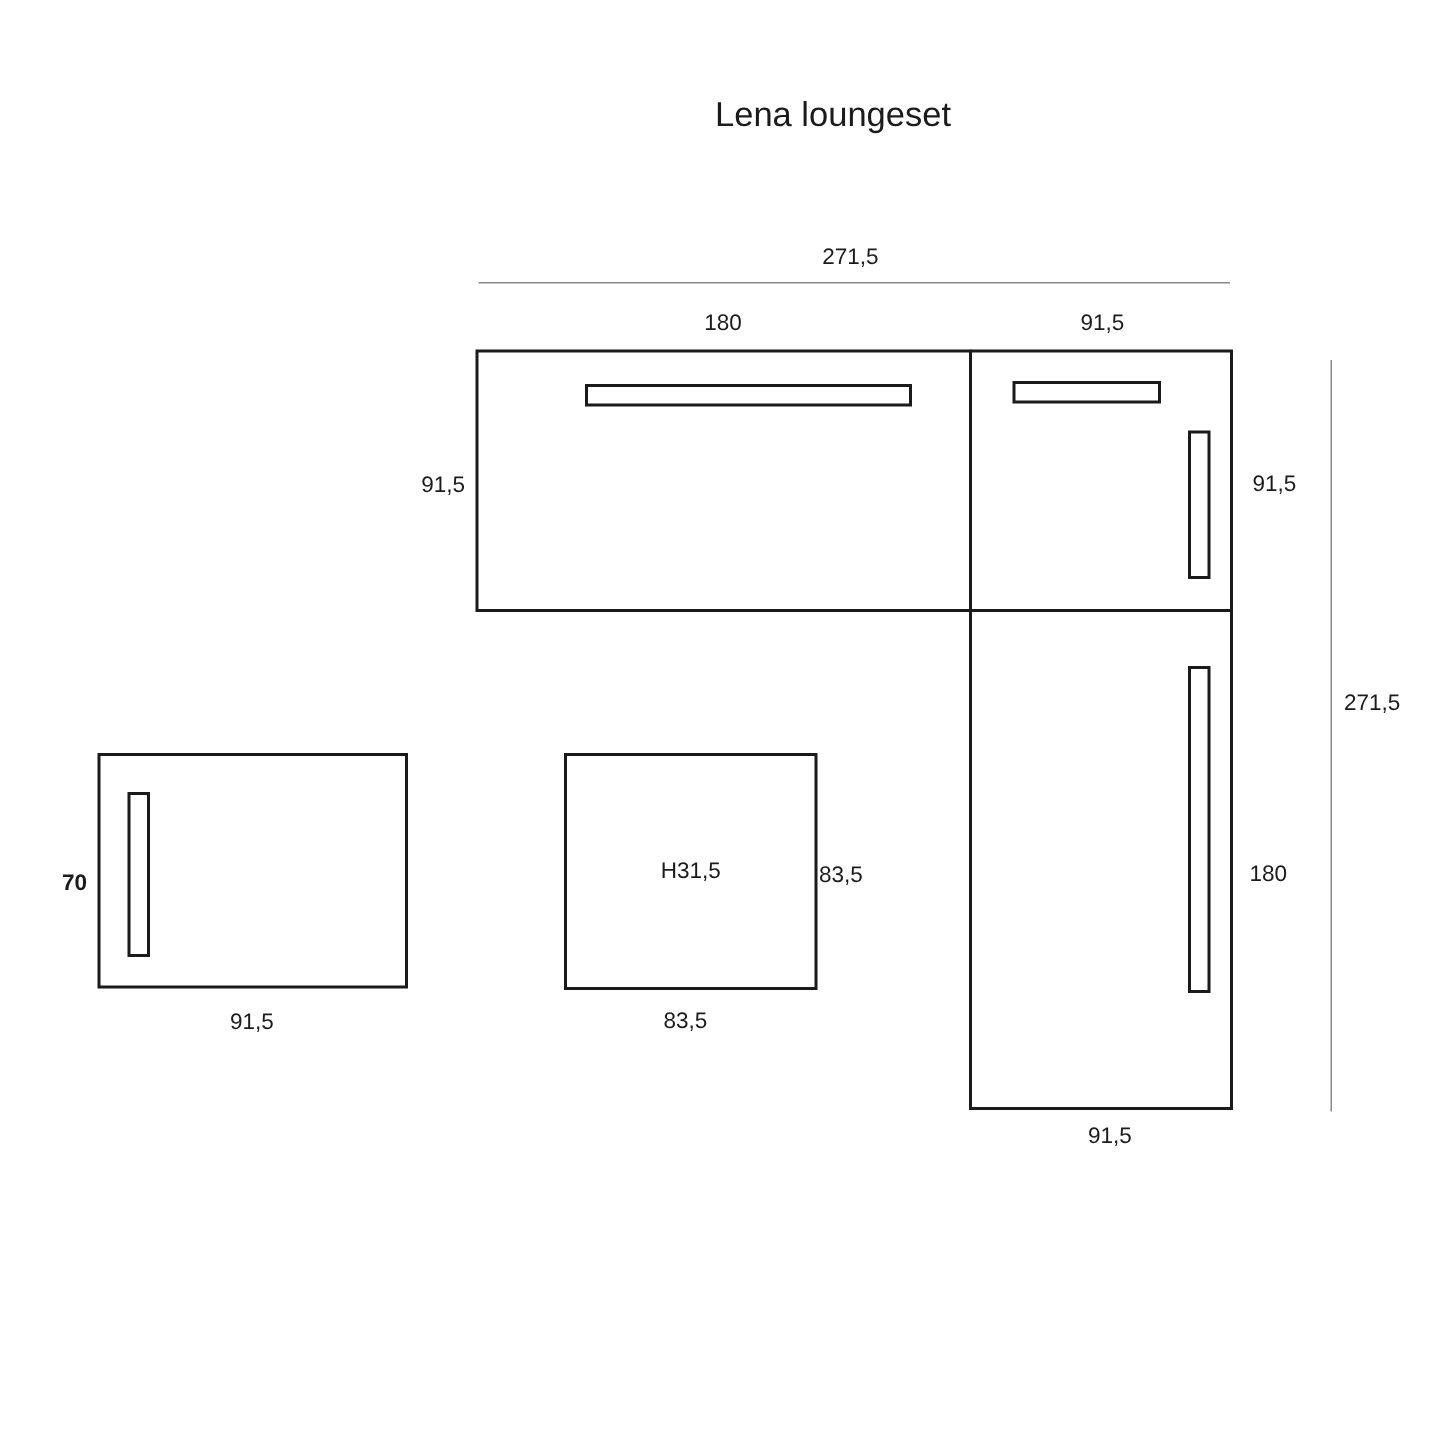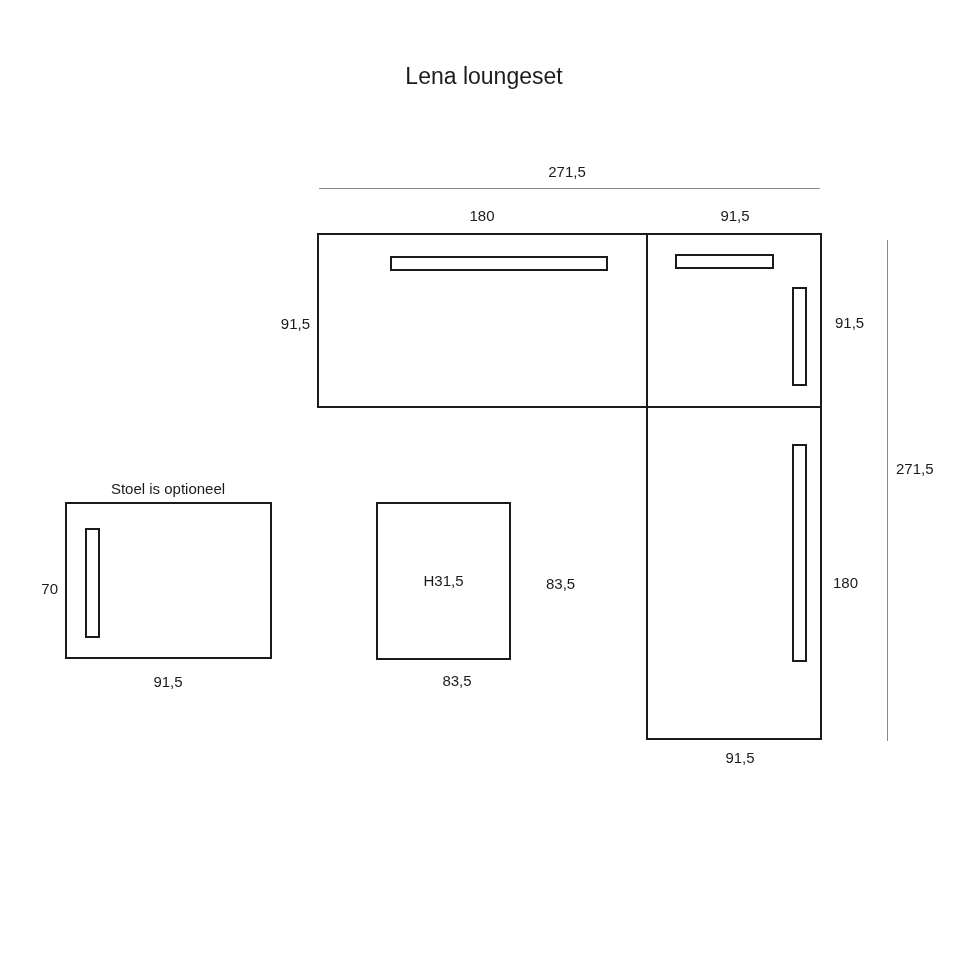--- a/index.html
+++ b/index.html
@@ -47,21 +47,21 @@
     line-height: 24px;
     color: var(--text);
     white-space: nowrap;
   }
   .center { text-align: center; }
   .right  { text-align: right; }
   .title-label {
     position: absolute;
     font-size: 23px;
     line-height: 26px;
-    text-align: center;
+    text-align: right;
     color: var(--text);
     white-space: nowrap;
   }
   .table-rect {
     display: flex;
     align-items: center;
     justify-content: center;
   }
 </style>
 </head>
@@ -91,25 +91,24 @@
 
   <div class="dim-label" style="left:835px; top:311px; width:80px;">91,5</div>
 
   <div class="dim-line-v" style="left:887px; top:240px; height:501px;"></div>
   <div class="dim-label" style="left:896px; top:457px; width:70px;">271,5</div>
 
   <div class="dim-label" style="left:833px; top:571px; width:60px;">180</div>
 
   <div class="dim-label center" style="left:690px; top:746px; width:100px;">91,5</div>
 
-  <div class="dim-label center" style="left:68px; top:477px; width:200px;">Stoel is optioneel</div>
   <div class="outline-rect" style="left:65px; top:502px; width:207px; height:157px;"></div>
   <div class="inner-rect" style="left:85px; top:528px; width:15px; height:110px;"></div>
-  <div class="dim-label right" style="left:10px; top:577px; width:48px;">70</div>
+  <div class="dim-label right" style="left:10px; top:577px; width:48px;font-weight:bold;">70</div>
   <div class="dim-label center" style="left:118px; top:670px; width:100px;">91,5</div>
 
-  <div class="outline-rect table-rect" style="left:376px; top:502px; width:135px; height:158px;">
+  <div class="outline-rect table-rect" style="left:376px; top:502px; width:169px; height:158px;">
     <span class="dim-label" style="position:static;">H31,5</span>
   </div>
   <div class="dim-label" style="left:546px; top:572px; width:70px;">83,5</div>
   <div class="dim-label center" style="left:407px; top:669px; width:100px;">83,5</div>
 
 </div>
 
 </body></html>

